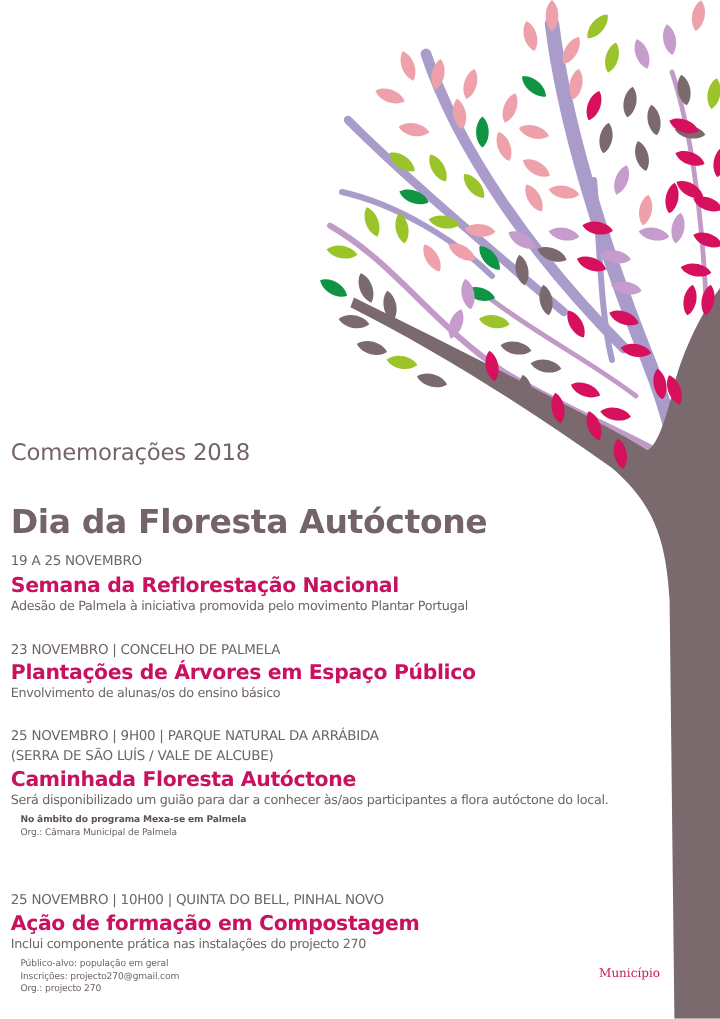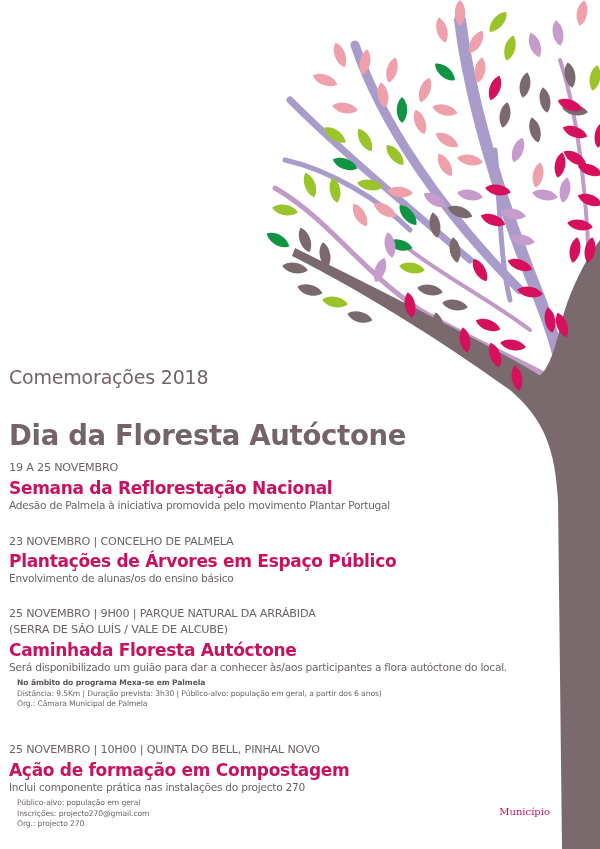--- a/index.html
+++ b/index.html
@@ -164,21 +164,20 @@
 <div class="txt meta" style="top:535px">23 NOVEMBRO | CONCELHO DE PALMELA</div>
 <div class="txt evtitle" style="top:551px">Plantações de Árvores em Espaço Público</div>
 <div class="txt desc" style="top:572px">Envolvimento de alunas/os do ensino básico</div>
 
 <div class="txt meta" style="top:607px">25 NOVEMBRO | 9H00 | PARQUE NATURAL DA ARRÁBIDA</div>
 <div class="txt meta" style="top:623px">(SERRA DE SÃO LUÍS / VALE DE ALCUBE)</div>
 <div class="txt evtitle" style="top:640px">Caminhada Floresta Autóctone</div>
 <div class="txt desc" style="top:661px">Será disponibilizado um guião para dar a conhecer às/aos participantes a flora autóctone do local.</div>
 <div class="txt small" style="top:678px">
   <div><b>No âmbito do programa Mexa-se em Palmela</b></div>
-  <div>Distância: 9.5Km | Duração prevista: 3h30 | Público-alvo: população em geral, a partir dos 6 anos)</div>
   <div>Org.: Câmara Municipal de Palmela</div>
 </div>
 
 <div class="txt meta" style="top:743px">25 NOVEMBRO | 10H00 | QUINTA DO BELL, PINHAL NOVO</div>
 <div class="txt evtitle" style="top:760px">Ação de formação em Compostagem</div>
 <div class="txt desc" style="top:781px">Inclui componente prática nas instalações do projecto 270</div>
 <div class="txt small" style="top:798px">
   <div>Público-alvo: população em geral</div>
   <div>Inscrições: projecto270@gmail.com</div>
   <div>Org.: projecto 270</div>

